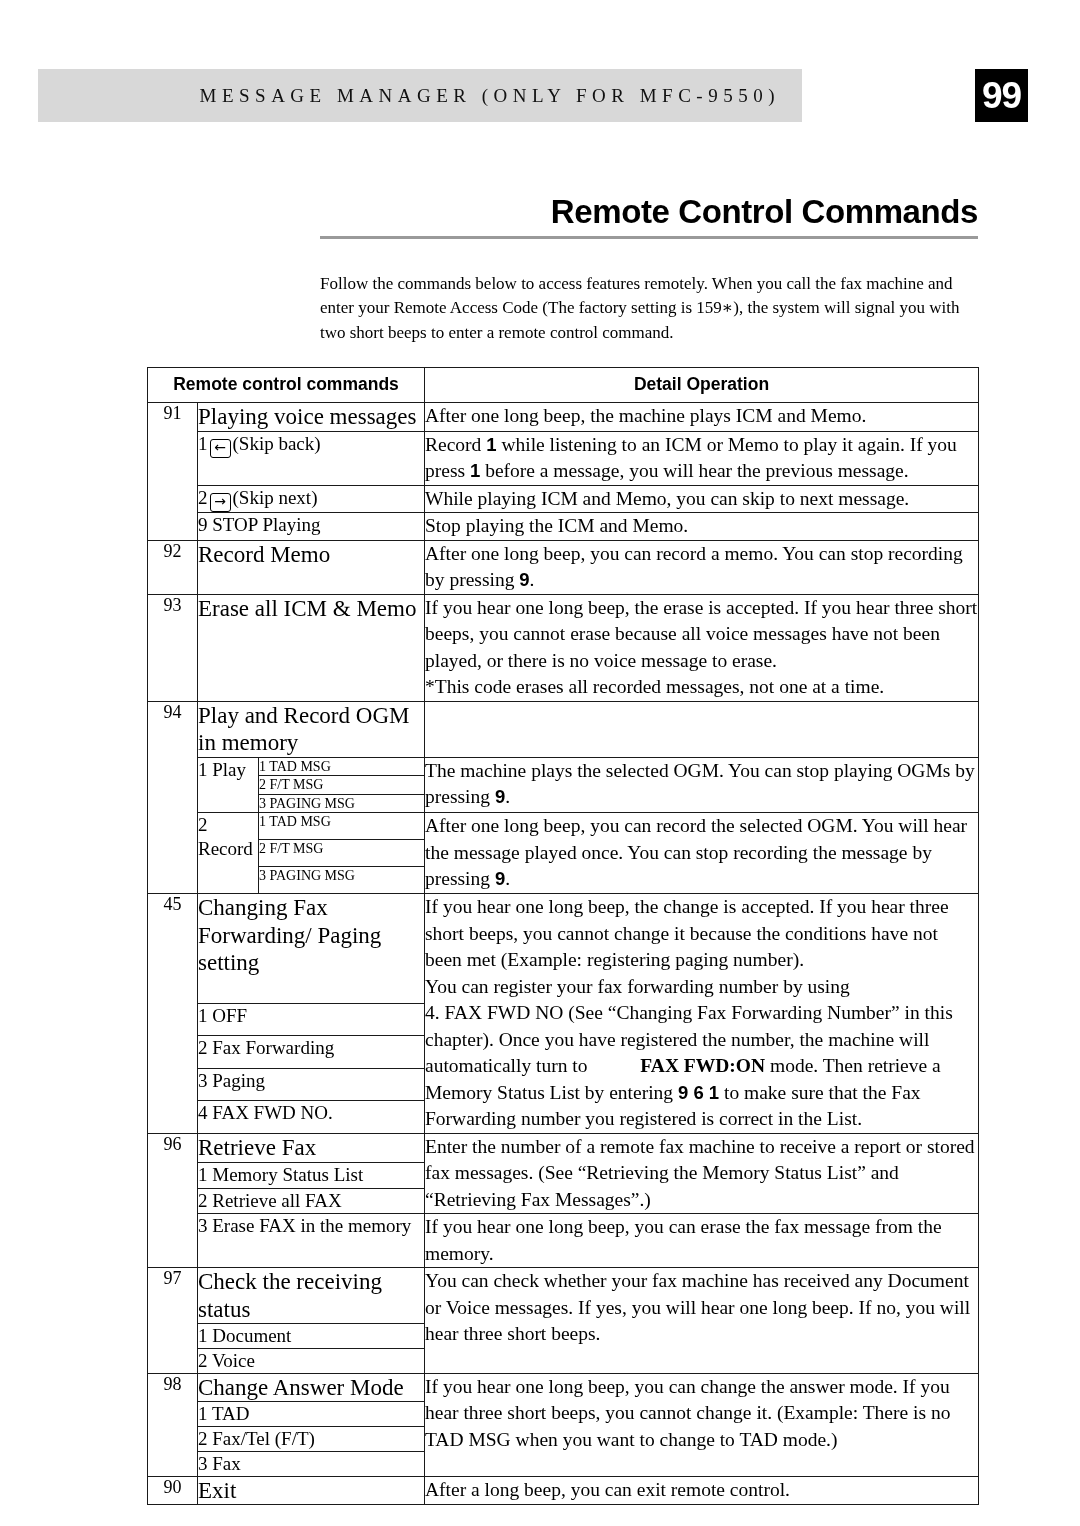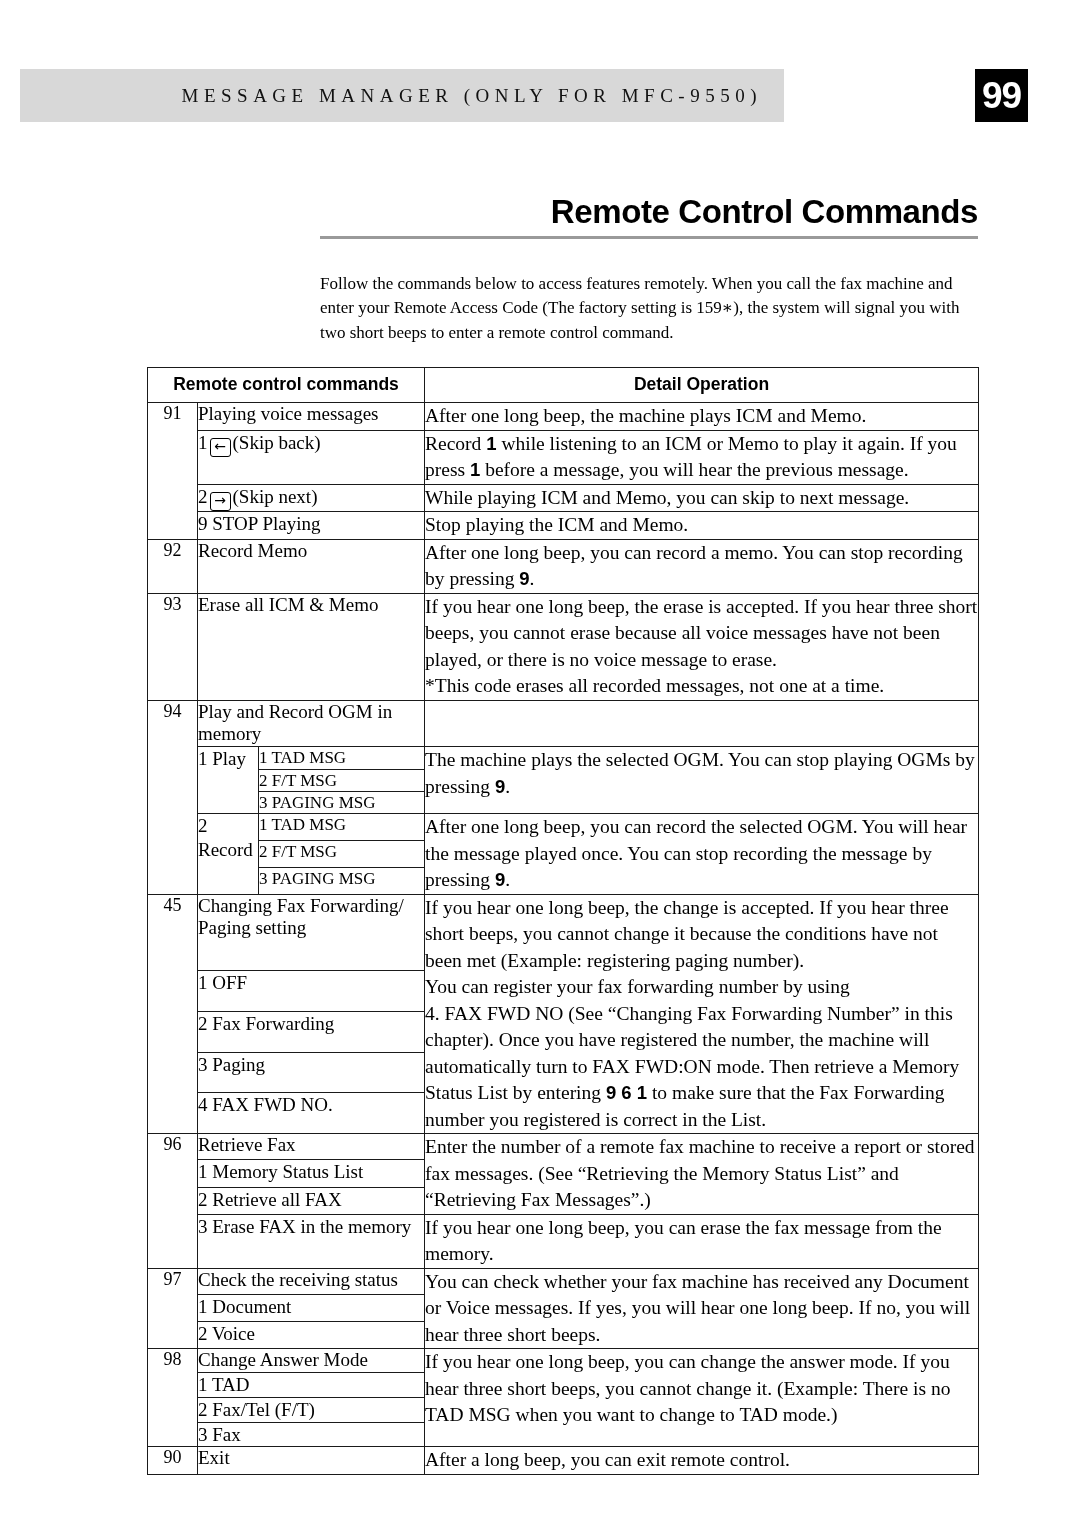--- a/index.html
+++ b/index.html
@@ -12,21 +12,21 @@
     height: 1526px;
     position: relative;
     font-family: "Liberation Serif", "DejaVu Serif", serif;
     color: #000000;
     overflow: hidden;
   }
 
   
   .runhead {
     position: absolute;
-    left: 20px;
+    left: 38px;
     top: 69px;
     width: 764px;
     height: 53px;
     background: #d8d8d8;
     display: flex;
     align-items: center;
     justify-content: flex-end;
   }
   .runhead-text {
     font-family: "Liberation Serif", "DejaVu Serif", serif;
@@ -106,26 +106,26 @@
   
   .hdr td {
     font-family: "Liberation Sans", "DejaVu Sans", sans-serif;
     font-weight: bold;
     font-size: 17.5px;
     text-align: center;
     padding: 6px 0 7px 0;
     vertical-align: middle;
   }
   .num-cell      { text-align: center; font-weight: bold; font-size: 18px; padding: 5px 2px 4px 2px; }
-  .cmd-main      { font-weight: bold; font-size: 19px; padding: 5px 6px 4px 10px; line-height: 1.2; margin-top: 36px; }
+  .cmd-main      { font-weight: bold; font-size: 23px; padding: 5px 6px 4px 10px; line-height: 1.2; margin-top: 36px; }
   .cmd-sub       { font-size: 19px; padding: 5px 6px 5px 10px; line-height: 1.25; }
-  .cmd-sub2      { font-size: 17px; padding: 5px 6px 5px 10px; line-height: 1.25; }
+  .cmd-sub2      { font-size: 14px; padding: 5px 6px 5px 10px; line-height: 1.25; }
   .detail        { font-size: 19.5px; padding: 5px 10px 5px 12px; line-height: 1.36; }
   .detail b      { font-family: "Liberation Sans", "DejaVu Sans", sans-serif; font-weight: bold; font-size: 18.5px; }
-  .detail .bserif{ font-family: "Liberation Serif", "DejaVu Serif", serif; font-weight: normal; font-size: 19.5px; }
+  .detail .bserif{ font-family: "Liberation Serif", "DejaVu Serif", serif; font-weight: bold; font-size: 19.5px; margin-left: 48px; }
   .nb-b { border-bottom: none; }
 
   .indent-hang { display: block; padding-left: 22px; text-indent: -22px; }
 
   
   .keybox {
     display: inline-block;
     border: 1.5px solid #000;
     border-radius: 3px;
     width: 19px;

